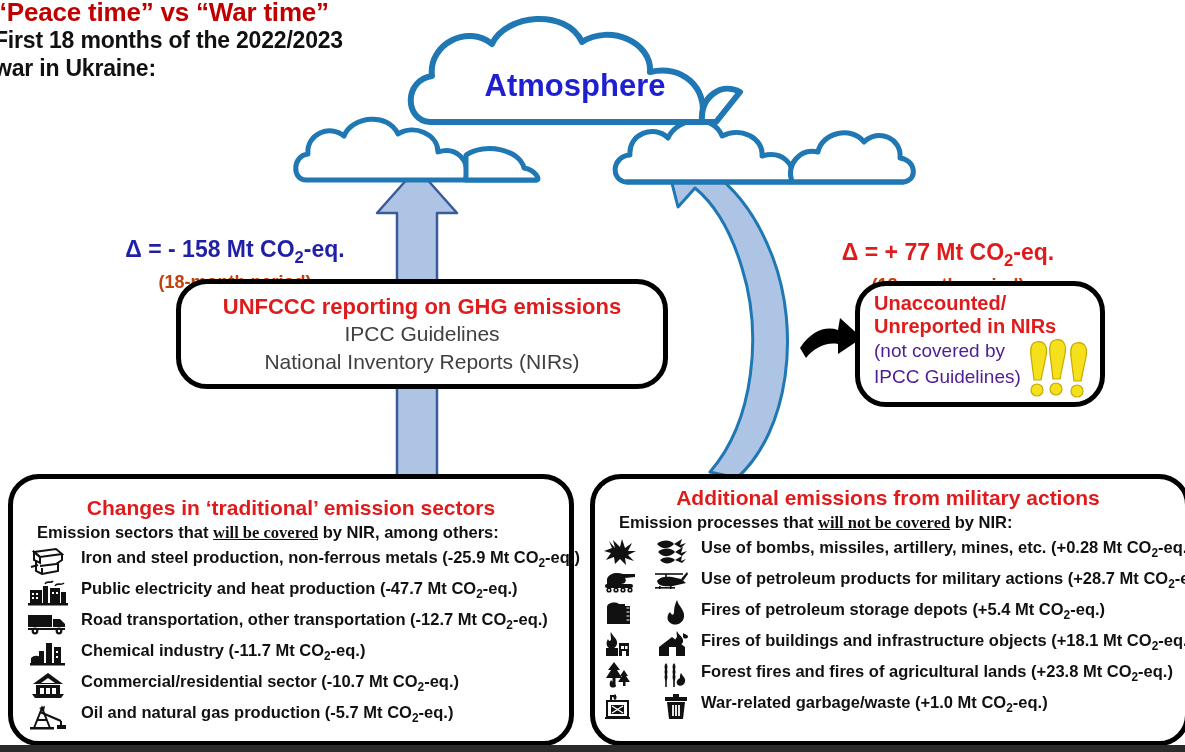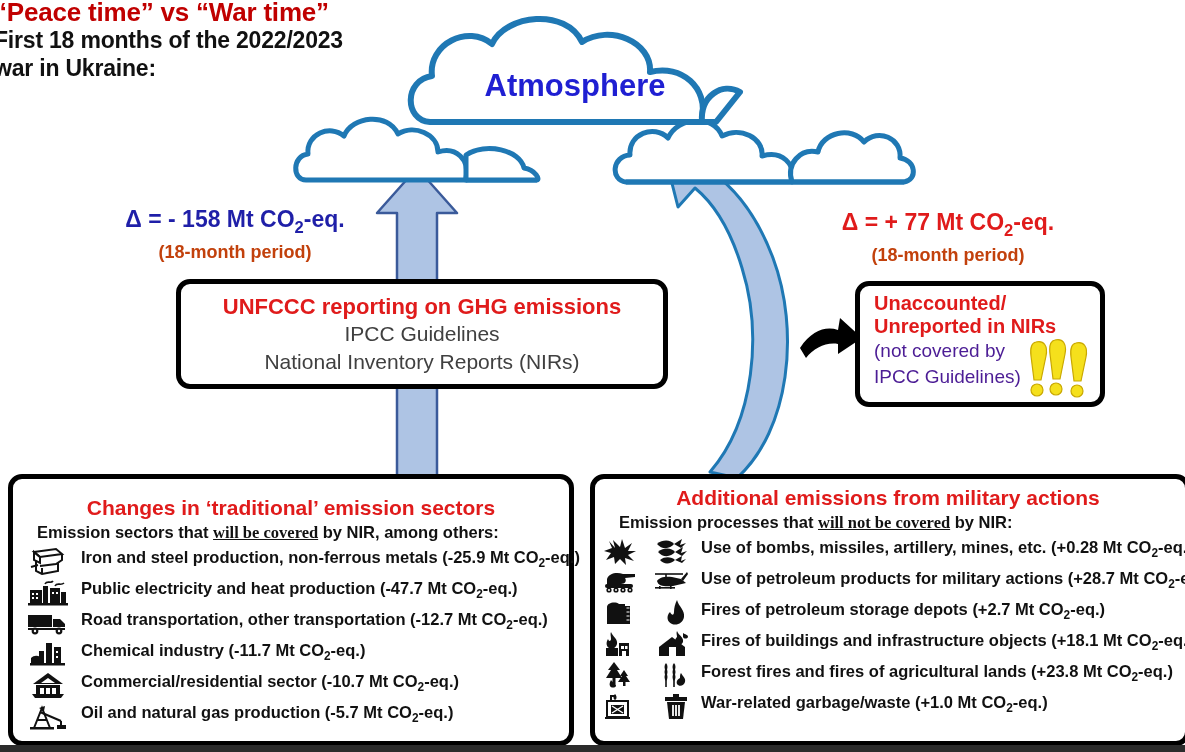--- a/index.html
+++ b/index.html
@@ -20,32 +20,32 @@
   }
   .hl-black{
     color:#111;font-weight:bold;font-size:23px;line-height:28px;
     white-space:nowrap;letter-spacing:-0.2px;
   }
 
   
   svg.scene{position:absolute;left:0;top:0;width:1185px;height:752px;}
 
   
-  .delta{position:absolute;text-align:center;}
+  .delta{position:absolute;text-align:center;margin-top:30px;}
   .delta .big{font-weight:bold;font-size:23px;line-height:26px;white-space:nowrap;}
   .delta .sub{font-weight:bold;font-size:18px;line-height:22px;color:#c2410c;white-space:nowrap;}
   .delta.left{left:72px;top:206px;width:326px;}
   .delta.left .big{color:#1f1fa8;}
   .delta.right{left:788px;top:209px;width:320px;}
   .delta.right .big{color:#e01b1b;}
 
   
   .box{
     position:absolute;background:#fff;
-    border:5px solid #000;border-radius:14px;
+    border:5px solid #000;border-radius:31px;
     box-sizing:border-box;
   }
   #unfccc-box{left:176px;top:279px;width:492px;height:110px;
     display:flex;flex-direction:column;align-items:center;justify-content:center;}
   #unfccc-box .t1{color:#e01b1b;font-weight:bold;font-size:22px;line-height:27px;}
   #unfccc-box .t2{color:#404040;font-size:21px;line-height:28px;font-weight:normal;}
 
   #unaccounted-box{left:855px;top:281px;width:250px;height:126px;padding:6px 10px 4px 14px;}
   #unaccounted-box .t1{color:#e01b1b;font-weight:bold;font-size:20px;line-height:23px;}
   #unaccounted-box .t2{color:#4c1d95;font-size:19px;line-height:26px;}
@@ -409,21 +409,21 @@
             </g>
             <g stroke="#fff" stroke-width="1">
                 <path d="M23.5,9 L26.5,9 M23.5,13 L26.5,13 M23.5,17 L26.5,17 M23.5,21 L26.5,21"></path>
               </g>
           </svg>
           <svg width="26" height="28" viewBox="0 0 26 28">
             <path fill="#111" d="M14,1 C16,8 22,11 21,18 C20,24 14,27 9,25 C4,23 3,17 7,13 C9,17 11,16 11,13 C11,9 12,5 14,1 Z"></path>
           </svg>
         </div>
         <div class="item-label">
-          <span>Fires of petroleum storage depots  (+2.7 Mt CO</span><sub>2</sub><span>-eq.)</span>
+          <span>Fires of petroleum storage depots  (+5.4 Mt CO</span><sub>2</sub><span>-eq.)</span>
         </div>
       </div>
 
       <div class="item">
         <div class="icons">
           <svg width="30" height="28" viewBox="0 0 30 28">
             <g fill="#111">
               <path d="M8,2 C10,7 15,9 14,14 C13,18 9,20 6,18 C3,16 3,12 5,9 C6,12 8,11 8,9 C8,6 7,4 8,2 Z"></path>
               <rect x="3" y="18" width="12" height="8"></rect>
               <path d="M16,13 L26,13 L26,26 L16,26 Z"></path>

